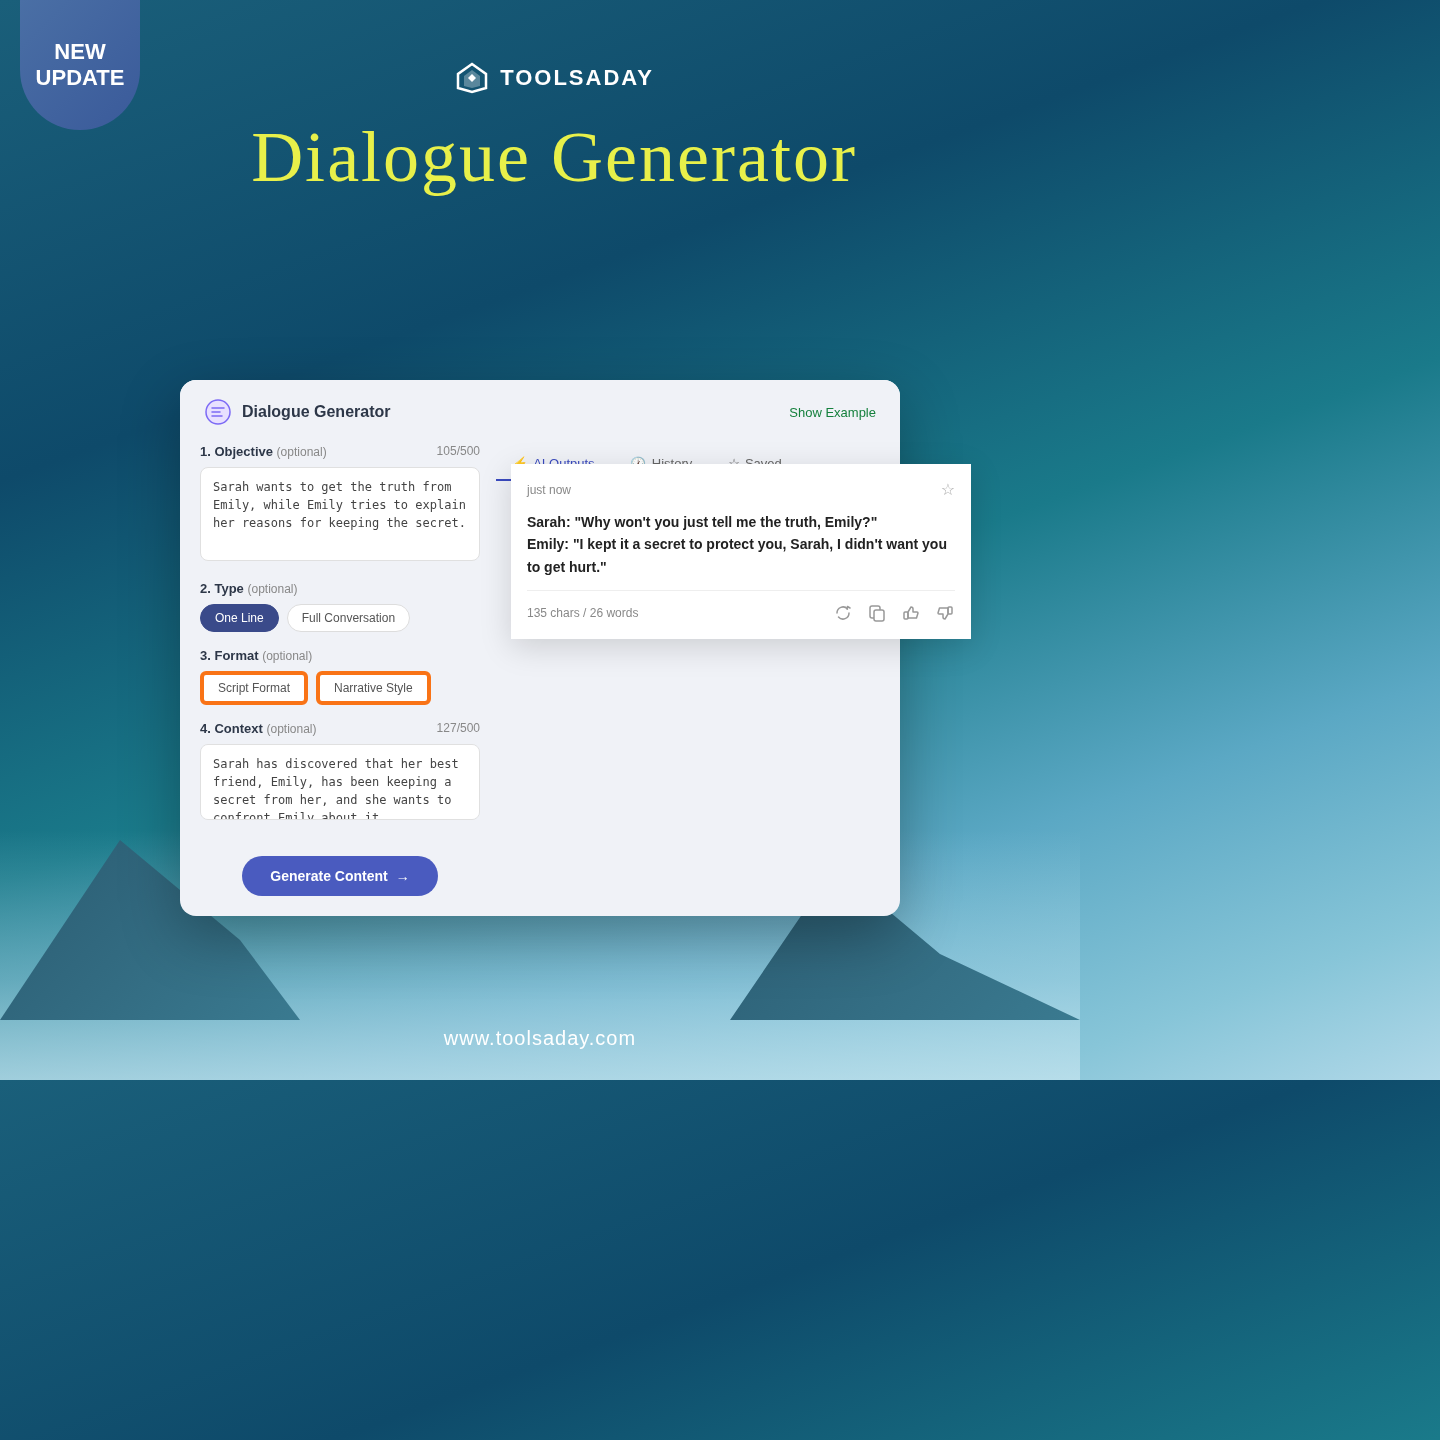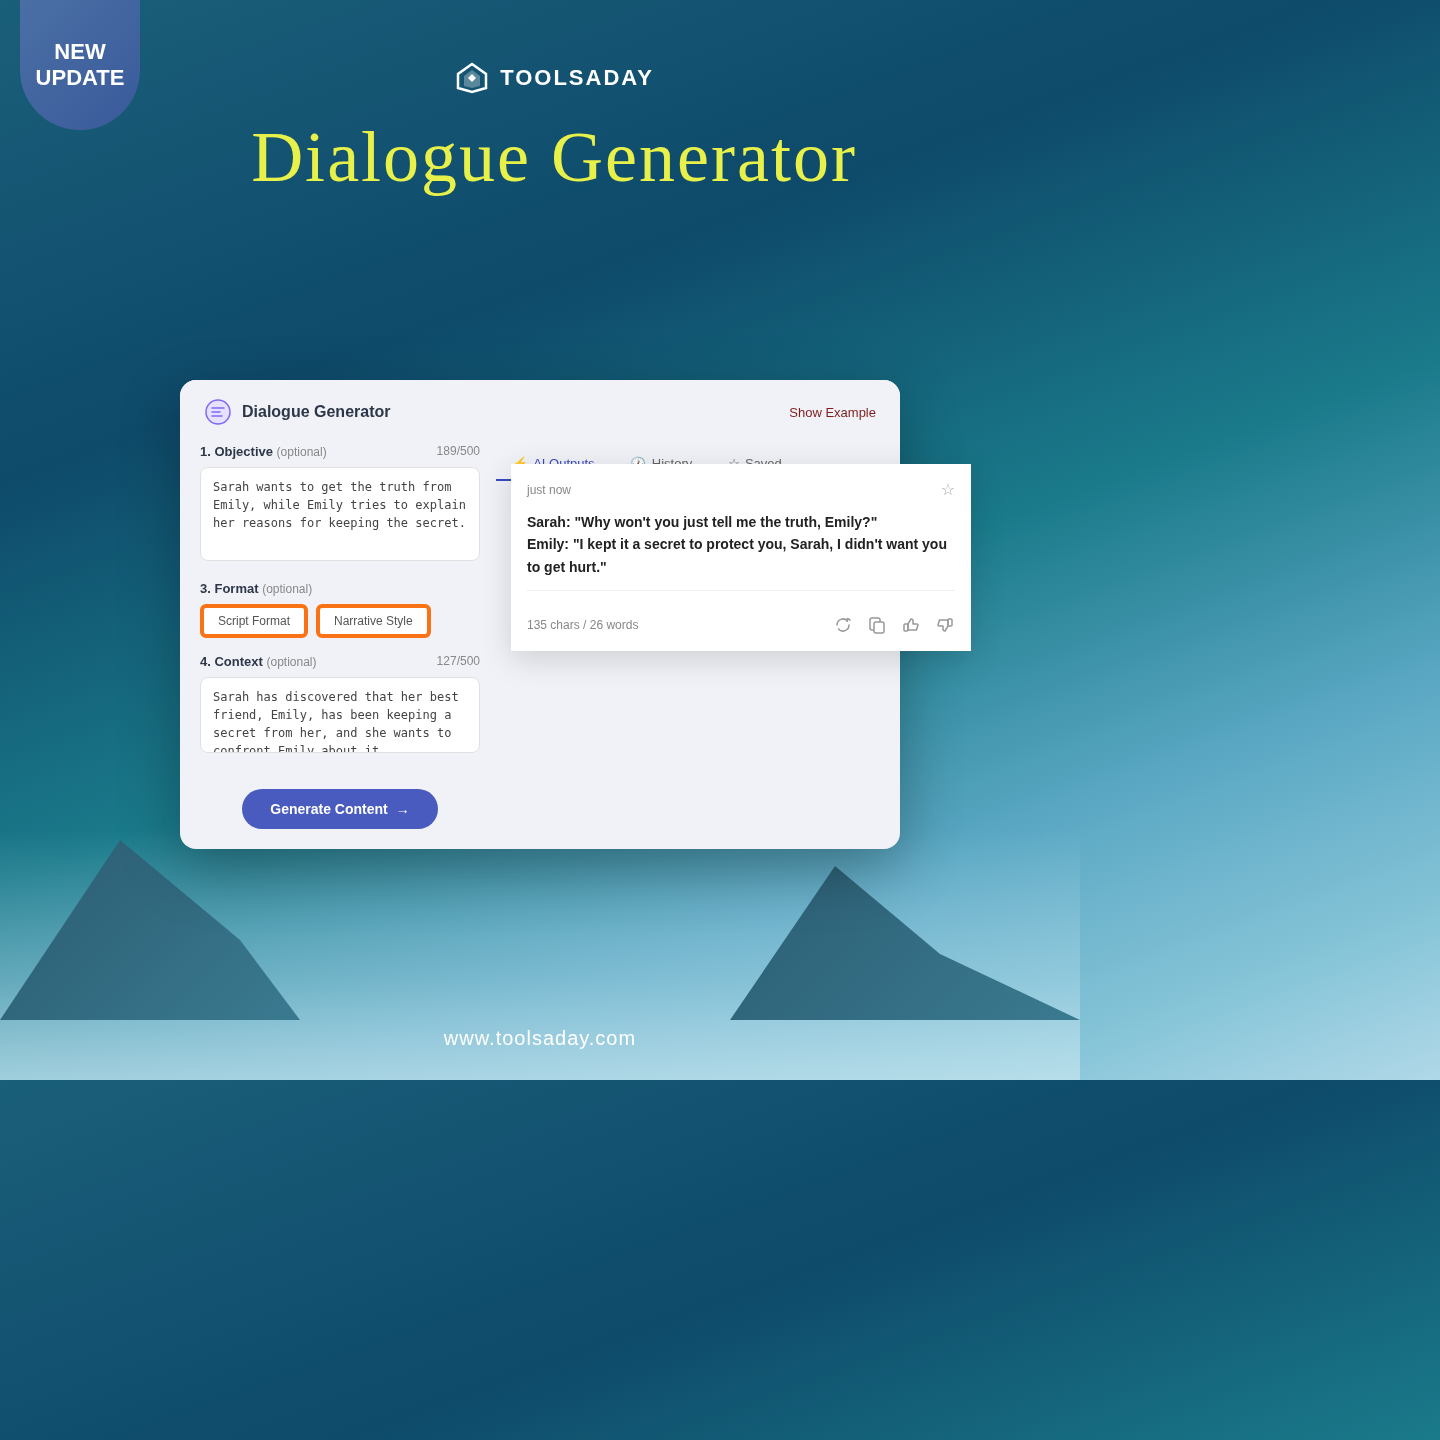--- a/index.html
+++ b/index.html
@@ -112,21 +112,21 @@
     }
 
     .app-title {
       font-size: 16px;
       font-weight: 600;
       color: #2d3748;
     }
 
     .show-example-btn {
       font-size: 13px;
-      color: #7f1d1d;
+      color: #15803d;
       background: none;
       border: none;
       cursor: pointer;
     }
 
     
     .panels-container {
       display: flex;
       padding: 0 20px 20px 20px;
       gap: 16px;
@@ -308,21 +308,21 @@
 
     .output-text strong {
       font-weight: 700;
     }
 
     .output-footer {
       display: flex;
       justify-content: space-between;
       align-items: center;
       border-top: 1px solid #eee;
-      padding-top: 24px;
+      padding-top: 12px;
       text-align: right;
     }
 
     .char-word-count {
       font-size: 12px;
       color: #888;
     }
 
     .action-icons {
       display: flex;
@@ -421,25 +421,37 @@
   <div class="panels-container">
 
     <div class="left-panel">
 
       <div class="form-section">
         <div class="section-label">
           <span>
             <span>1. Objective</span>
             <span class="optional">(optional)</span>
           </span>
-          <span class="char-count">189/500</span>
+          <span class="char-count">105/500</span>
         </div>
         <textarea class="text-area" rows="4" style="">Sarah wants to get the truth from Emily, while Emily tries to explain her reasons for keeping the secret.</textarea>
       </div>
 
+      <div class="form-section">
+        <div class="section-label">
+          <span>
+            <span>2. Type</span>
+            <span class="optional"> (optional)</span>
+          </span>
+        </div>
+        <div class="type-buttons">
+          <button class="type-btn active">One Line</button>
+          <button class="type-btn">Full Conversation</button>
+        </div>
+      </div>
 
       <div class="form-section">
         <div class="section-label">
           <span>
             <span>3. Format</span>
             <span class="optional"> (optional)</span>
           </span>
         </div>
         <div class="format-buttons">
           <button class="format-btn">Script Format</button>

